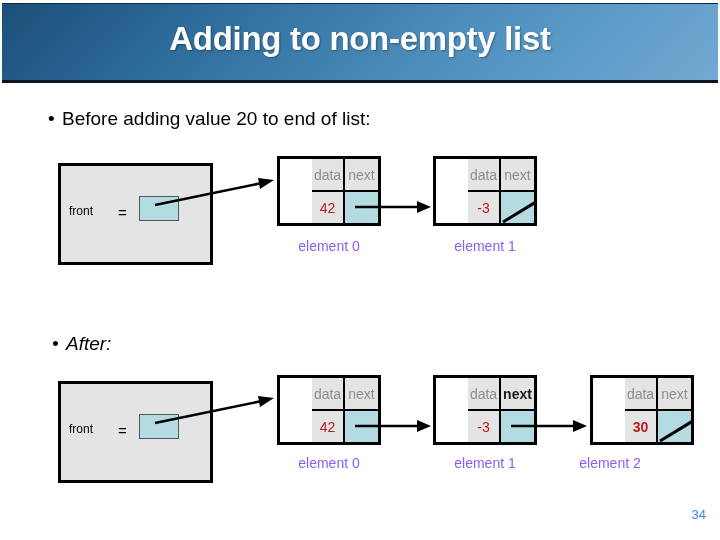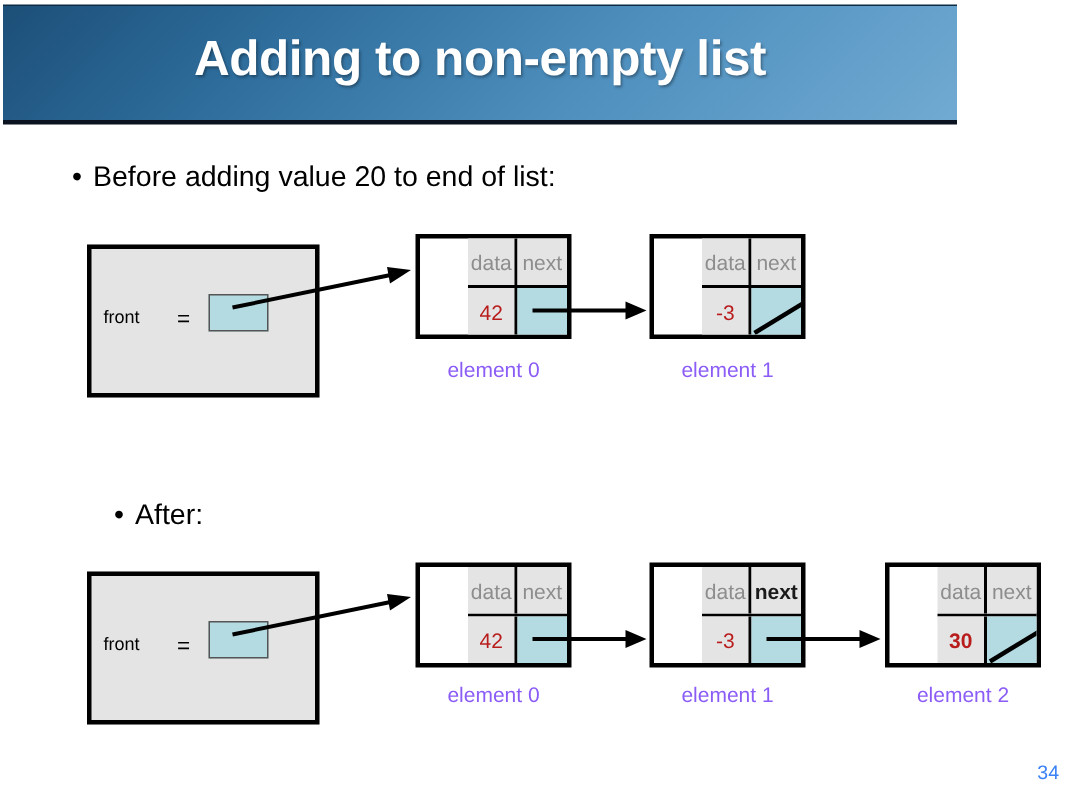--- a/index.html
+++ b/index.html
@@ -13,21 +13,21 @@
     position: relative;
     font-family: "Liberation Sans", sans-serif;
     overflow: hidden;
   }
 
   
   #title-banner {
     position: absolute;
     left: 2px;
     top: 3px;
-    width: 636px;
+    width: 716px;
     height: 80px;
     background: linear-gradient(135deg, #1c4f78 0%, #2e6d9c 28%, #4e8fbe 62%, #71aad2 100%);
     border-top: 1px solid #0d2b44;
     border-bottom: 3px solid #0c1320;
     box-sizing: border-box;
   }
   #title-text {
     position: absolute;
     left: 0;
     right: 0;
@@ -47,21 +47,21 @@
     font-size: 19px;
     color: #000000;
     white-space: nowrap;
     margin-left: 32px;
   }
   .bullet-dot {
     display: inline-block;
     width: 14px;
   }
   #bullet-before { left: 16px; top: 108px; }
-  #bullet-after  { left: 44px; top: 333px; }
+  #bullet-after  { left: 20px; top: 333px; font-style: italic; }
 
   
   .front-box {
     position: absolute;
     background: #e4e4e4;
     border: 3px solid #000000;
     box-sizing: border-box;
   }
   .front-label {
     position: absolute;
@@ -247,15 +247,15 @@
   </div>
   <div class="node-row val">
     <div class="cell left data hl">30</div>
     <div class="cell next">
       <svg style="position:absolute;left:0;top:0;width:100%;height:100%;">
         <line x1="2" y1="30" x2="48" y2="2" stroke="#000000" stroke-width="3"></line>
       </svg>
     </div>
   </div>
 </div>
-<div class="elem-label" style="left:590px; top:455px; width:104px;">element 2</div>
+<div class="elem-label" style="left:558px; top:455px; width:104px;">element 2</div>
 
 <div id="page-number">34</div>
 
 </body></html>

